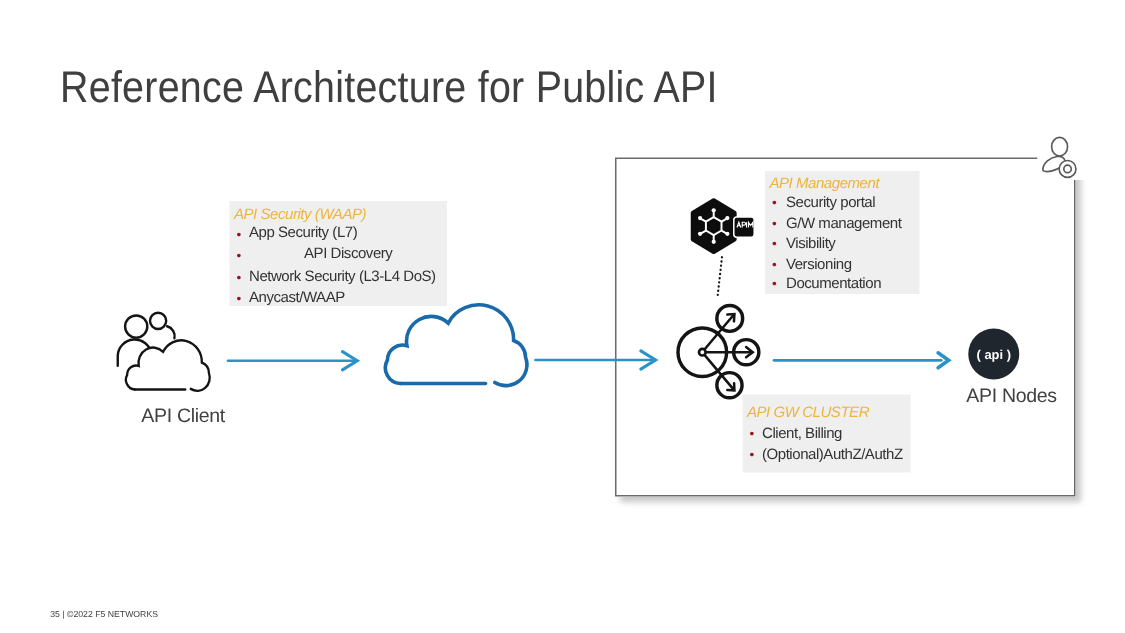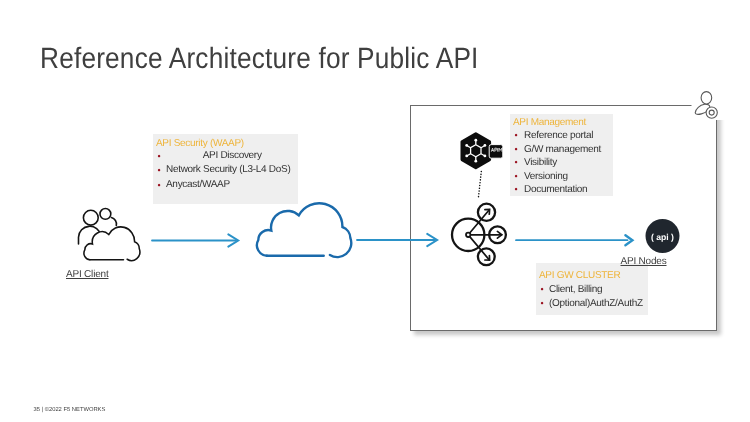--- a/index.html
+++ b/index.html
@@ -1,57 +1,58 @@
 <!DOCTYPE html>
 <html><head>
 <meta charset="utf-8">
 <style>
   html,body{margin:0;padding:0;}
   body{width:750px;height:422px;background:#ffffff;position:relative;overflow:hidden;
        font-family:"Liberation Sans",sans-serif;-webkit-font-smoothing:antialiased;text-rendering:geometricPrecision;}
   .title{position:absolute;left:40px;top:41.6px;font-size:29.5px;color:#3f3f3f;
          transform:scaleX(0.89);transform-origin:left top;white-space:nowrap;letter-spacing:0.2px;}
   .block{position:absolute;background:#efefef;font-size:10px;color:#333333;letter-spacing:-0.3px;}
-  .block .hd{color:#eeb43a;line-height:11px;}
+  .block .hd{color:#eeb43a;line-height:11px;font-style:italic;}
   .block ul{margin:0;padding:0;list-style:none;}
   .block li{position:relative;}
   .block li:before{content:"\2022";position:absolute;left:1.6px;color:#9a1220;font-size:9px;}
-  .lbl{position:absolute;color:#404040;font-size:10px;text-align:left;white-space:nowrap;letter-spacing:-0.2px;text-decoration:underline;}
+  .lbl{position:absolute;color:#404040;font-size:13px;text-align:right;white-space:nowrap;letter-spacing:-0.2px;}
   .bigbox{position:absolute;left:410.3px;top:104.6px;width:304.6px;height:224.9px;
           border:1.2px solid #6a6a6a;box-shadow:3.5px 3.5px 4px rgba(0,0,0,0.22);}
   .footer{position:absolute;left:33.5px;top:407px;font-size:5.8px;color:#404040;letter-spacing:0;}
   svg{position:absolute;left:0;top:0;}
 </style>
 </head>
 <body>
 <div class="title">Reference Architecture for Public API</div>
 
 <div class="bigbox"></div>
 
 <div class="block" style="left:153px;top:134px;width:145.3px;height:69.5px;">
   <div class="hd" style="margin:4px 0 0 3px;">API Security (WAAP)</div>
   <ul style="margin-left:3px;line-height:14.4px;">
+    <li style="padding-left:10px;">App Security (L7)</li>
     <li style="padding-left:10px;text-align:center;">API Discovery</li>
     <li style="padding-left:10px;">Network Security (L3-L4 DoS)</li>
     <li style="padding-left:10px;">Anycast/WAAP</li>
   </ul>
 </div>
 
 <div class="block" style="left:510px;top:114px;width:103px;height:82px;">
   <div class="hd" style="margin:3px 0 0 3px;">API Management</div>
   <ul style="margin:1.3px 0 0 3px;line-height:13.55px;">
-    <li style="padding-left:11px;">Reference portal</li>
+    <li style="padding-left:11px;">Security portal</li>
     <li style="padding-left:11px;">G/W management</li>
     <li style="padding-left:11px;">Visibility</li>
     <li style="padding-left:11px;">Versioning</li>
     <li style="padding-left:11px;">Documentation</li>
   </ul>
 </div>
 
-<div class="block" style="left:495px;top:263px;width:112px;height:51.5px;margin-left:41px;">
+<div class="block" style="left:495px;top:263px;width:112px;height:51.5px;">
   <div class="hd" style="margin:6.8px 0 0 3px;">API GW CLUSTER</div>
   <ul style="margin:2.6px 0 0 3px;line-height:13.2px;">
     <li style="padding-left:10px;">Client, Billing</li>
     <li style="padding-left:10px;">(Optional)AuthZ/AuthZ</li>
   </ul>
 </div>
 
 <div class="lbl" style="left:66px;top:268.5px;width:84px;">API Client</div>
 <div class="lbl" style="left:620.5px;top:255.5px;width:84px;">API Nodes</div>
 

